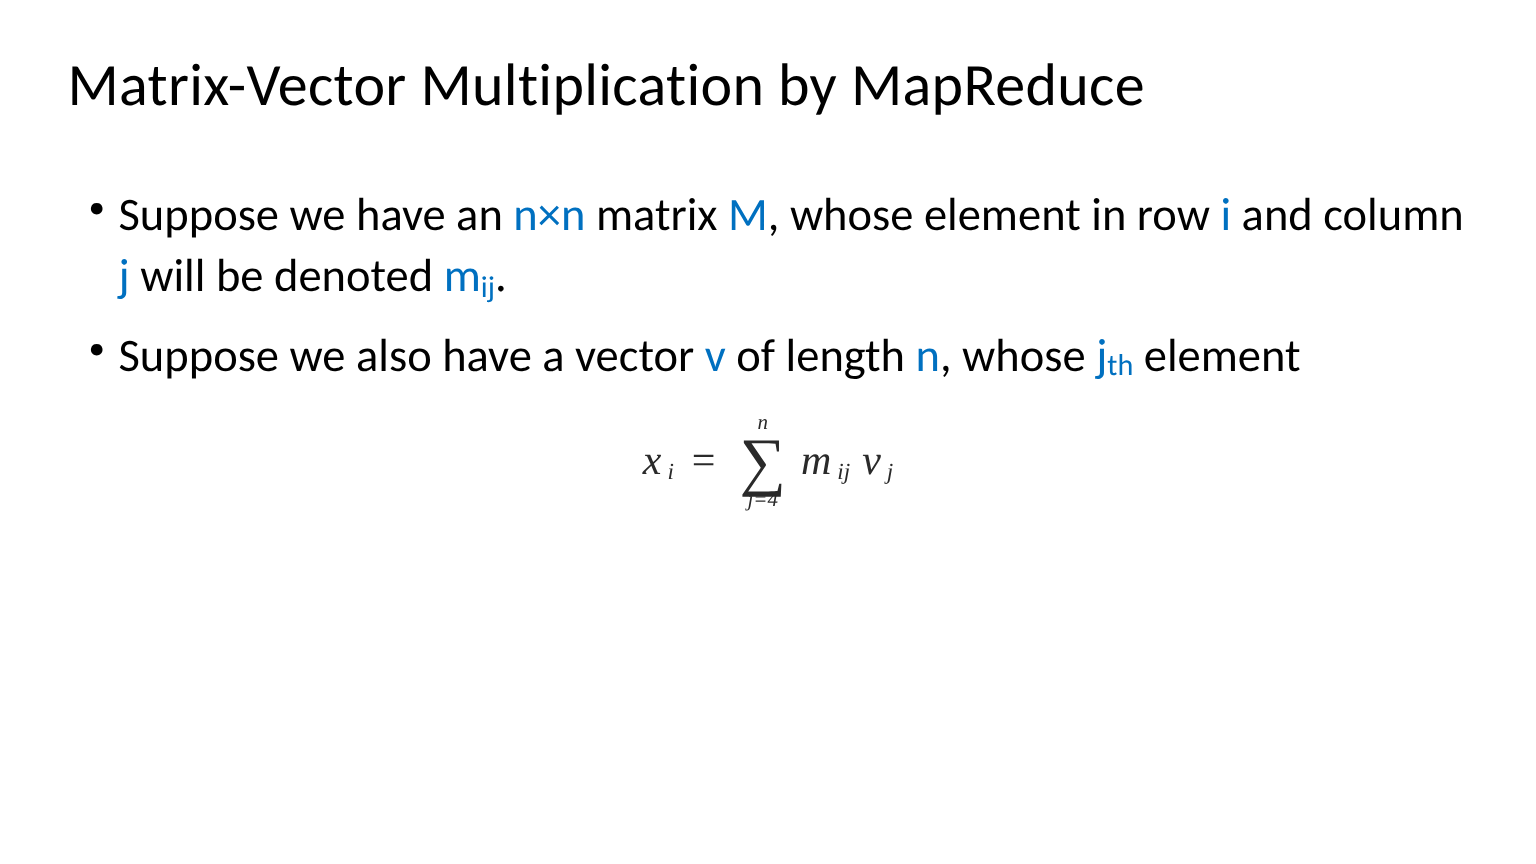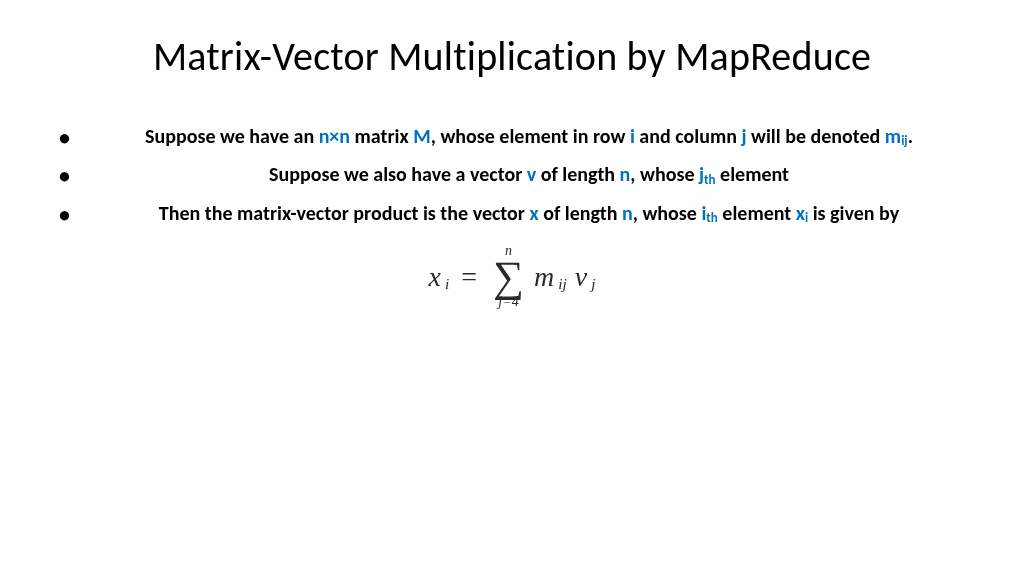--- a/index.html
+++ b/index.html
@@ -9,40 +9,38 @@
     background: #ffffff;
     font-family: Calibri, "Segoe UI", Arial, sans-serif;
     color: #000000;
     overflow: hidden;
   }
   .slide {
     width: 1024px;
     height: 572px;
     padding: 32px 45px 0 45px;
     position: relative;
-    text-align: center;
   }
   .title {
     font-size: 40px;
     font-weight: 400;
     color: #000000;
     margin-bottom: 42px;
     letter-spacing: 0.2px;
   }
   ul.body {
     list-style: none;
     padding-left: 20px;
   }
   ul.body > li {
     position: relative;
-    font-size: 20px;
+    font-size: 31px;
     line-height: 1.32;
     margin-bottom: 12px;
     padding-left: 14px;
-    font-weight: bold;
   }
   ul.body > li::before {
     content: "•";
     position: absolute;
     left: -6px;
     top: 0;
     font-size: 22px;
     color: #000;
   }
   .accent { color: #0070c0; }
@@ -106,23 +104,20 @@
   <ul class="body">
 
     <li>
       <span>Suppose we have an </span><span class="accent">n×n</span><span> matrix </span><span class="accent">M</span><span>, whose element in row </span><span class="accent">i</span><span> and column </span><span class="accent">j</span><span> will be denoted </span><span class="accent">m</span><span class="accent sub">ij</span><span>.</span>
     </li>
 
     <li>
       <span>Suppose we also have a vector </span><span class="accent">v</span><span> of length </span><span class="accent">n</span><span>, whose </span><span class="accent">j</span><span class="accent sub">th</span><span> element</span>
     </li>
 
-    <li>
-      <span>Then the matrix-vector product is the vector </span><span class="accent">x</span><span> of length </span><span class="accent">n</span><span>, whose </span><span class="accent">i</span><span class="accent sub">th</span><span> element </span><span class="accent">x</span><span class="accent sub">i</span><span> is given by</span>
-    </li>
 
   </ul>
 
   <div class="formula-wrap">
     <div class="formula">
       <span>x</span>
         <span class="fsub">i</span>
       <span class="upright" style="margin:0 6px">=</span>
       <span class="sum">
         <span class="top">n</span>

